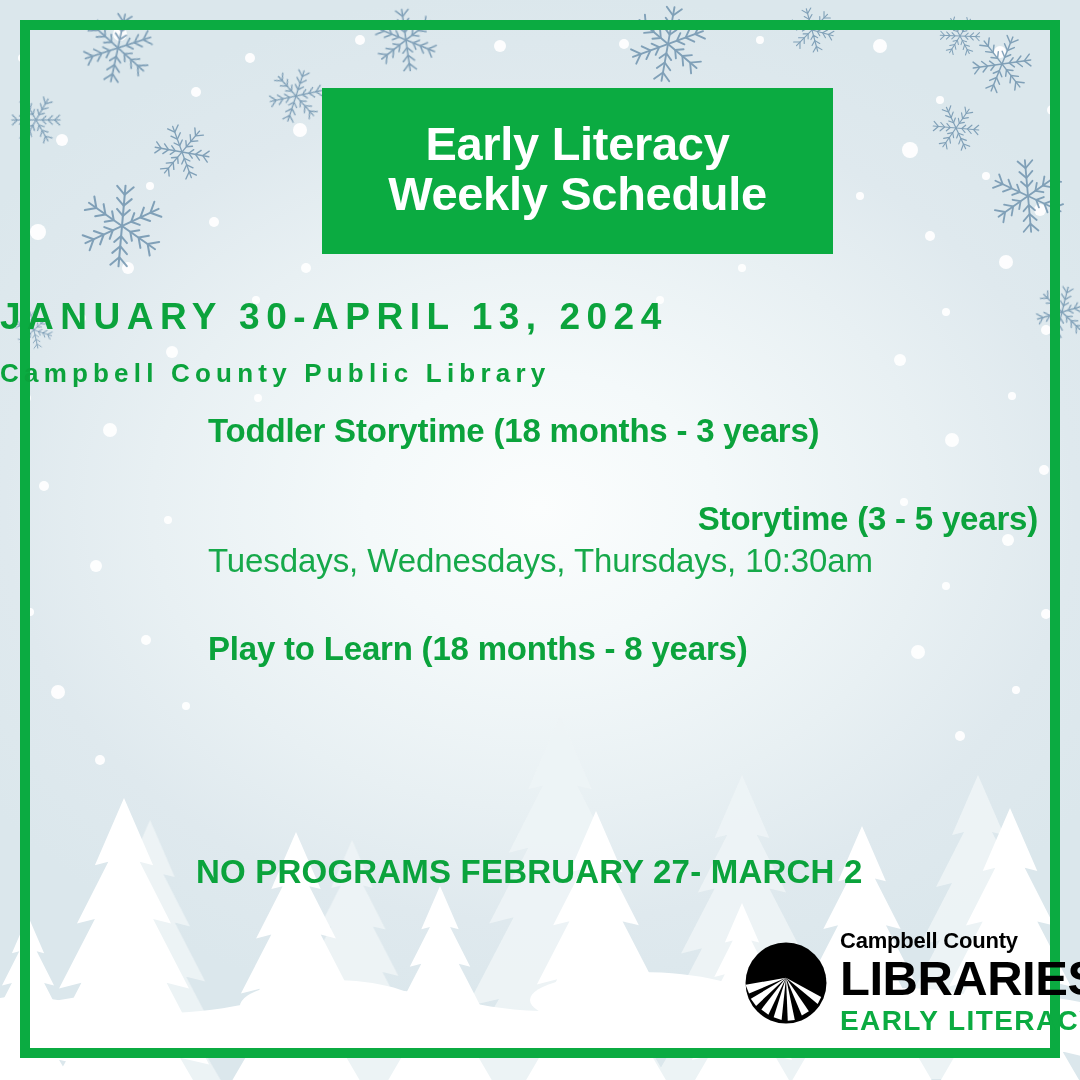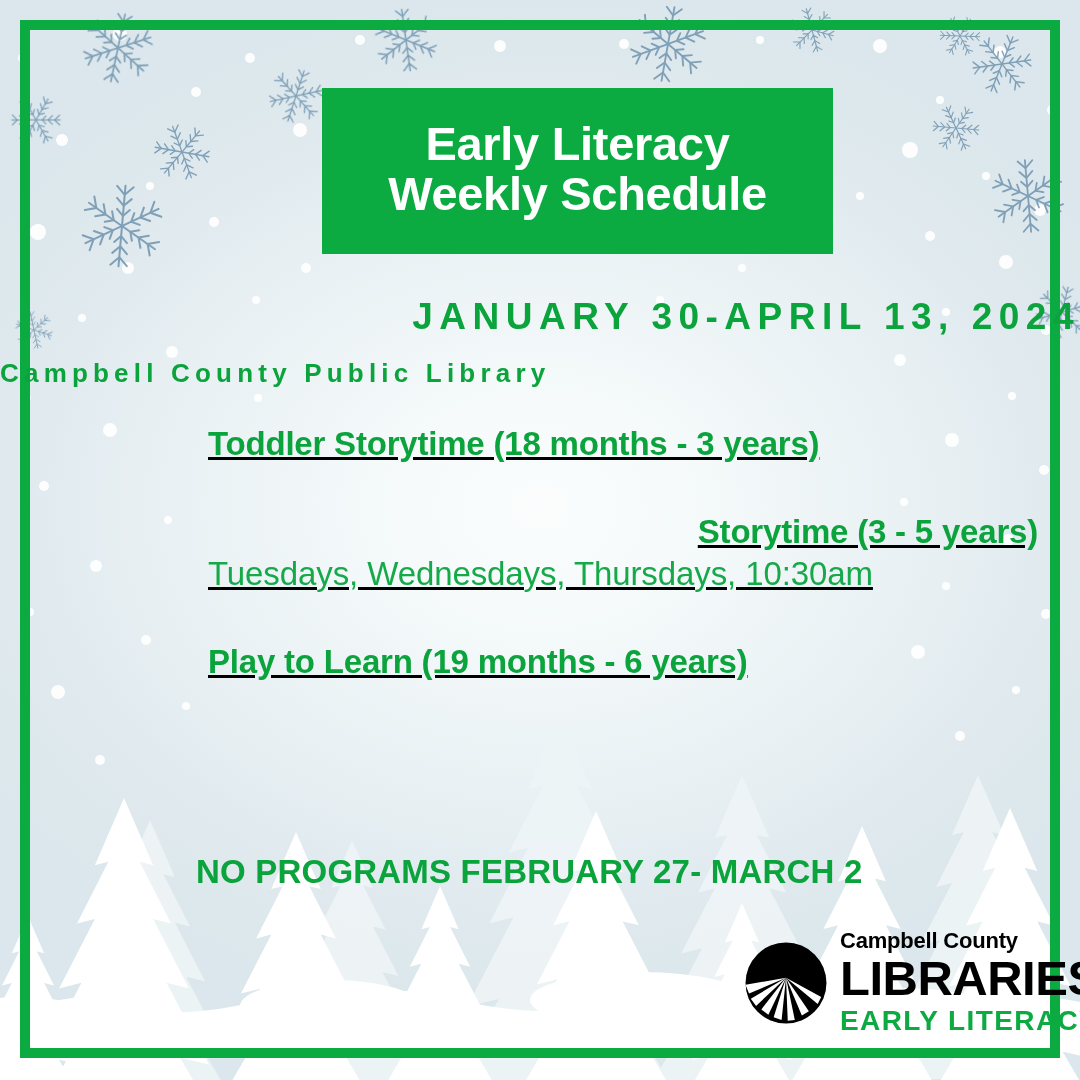--- a/index.html
+++ b/index.html
@@ -35,30 +35,30 @@
     position:absolute;left:322px;top:88px;width:511px;height:166px;
     background:#0bab41;
     display:flex;flex-direction:column;align-items:center;justify-content:center;
     box-sizing:border-box;padding-bottom:4px;
   }
   .title-line{
     color:#ffffff;font-weight:bold;font-size:47px;line-height:1.06;
     letter-spacing:-0.3px;text-align:center;white-space:nowrap;
   }
   .daterange{
-    position:absolute;left:0;right:0;top:296px;text-align:right;
+    position:absolute;left:0;right:0;top:296px;text-align:left;
     color:#0ba33c;font-weight:bold;font-size:37px;letter-spacing:6.5px;
     white-space:nowrap;
   }
   .libname{
     position:absolute;left:0;right:0;top:358px;text-align:left;
     color:#0ba33c;font-weight:bold;font-size:26px;letter-spacing:5.2px;
     white-space:nowrap;
   }
-  .programs{position:absolute;left:208px;top:424px;width:830px;text-decoration:underline;}
+  .programs{position:absolute;left:208px;top:411px;width:830px;}
   .prog{margin-bottom:48px;}
   .prog:last-of-type{margin-bottom:0;}
   .prog-name{
     color:#0ba33c;font-weight:bold;font-size:33px;line-height:1.22;
     letter-spacing:-0.2px;white-space:nowrap;
   }
   .prog-time{
     color:#16a94a;font-weight:normal;font-size:33px;line-height:1.26;
     letter-spacing:-0.1px;white-space:nowrap;
   }
@@ -267,21 +267,21 @@
 
     <div class="programs">
       <div class="prog">
         <div class="prog-name">Toddler Storytime (18 months - 3 years)</div>
       </div>
       <div class="prog indent">
         <div class="prog-name">Storytime (3 - 5 years)</div>
         <div class="prog-time">Tuesdays, Wednesdays, Thursdays,  10:30am</div>
       </div>
       <div class="prog">
-        <div class="prog-name">Play to Learn (19 months - 6 years)</div>
+        <div class="prog-name">Play to Learn (18 months - 8 years)</div>
       </div>
     </div>
 
     <div class="notice">NO PROGRAMS FEBRUARY 27- MARCH 2</div>
 
     <div class="logo">
       <div class="logo-mark">
         <svg viewBox="0 0 100 100" xmlns="http://www.w3.org/2000/svg">
           <circle cx="50" cy="50" r="46" fill="#000000"></circle>
           <g fill="#ffffff">

